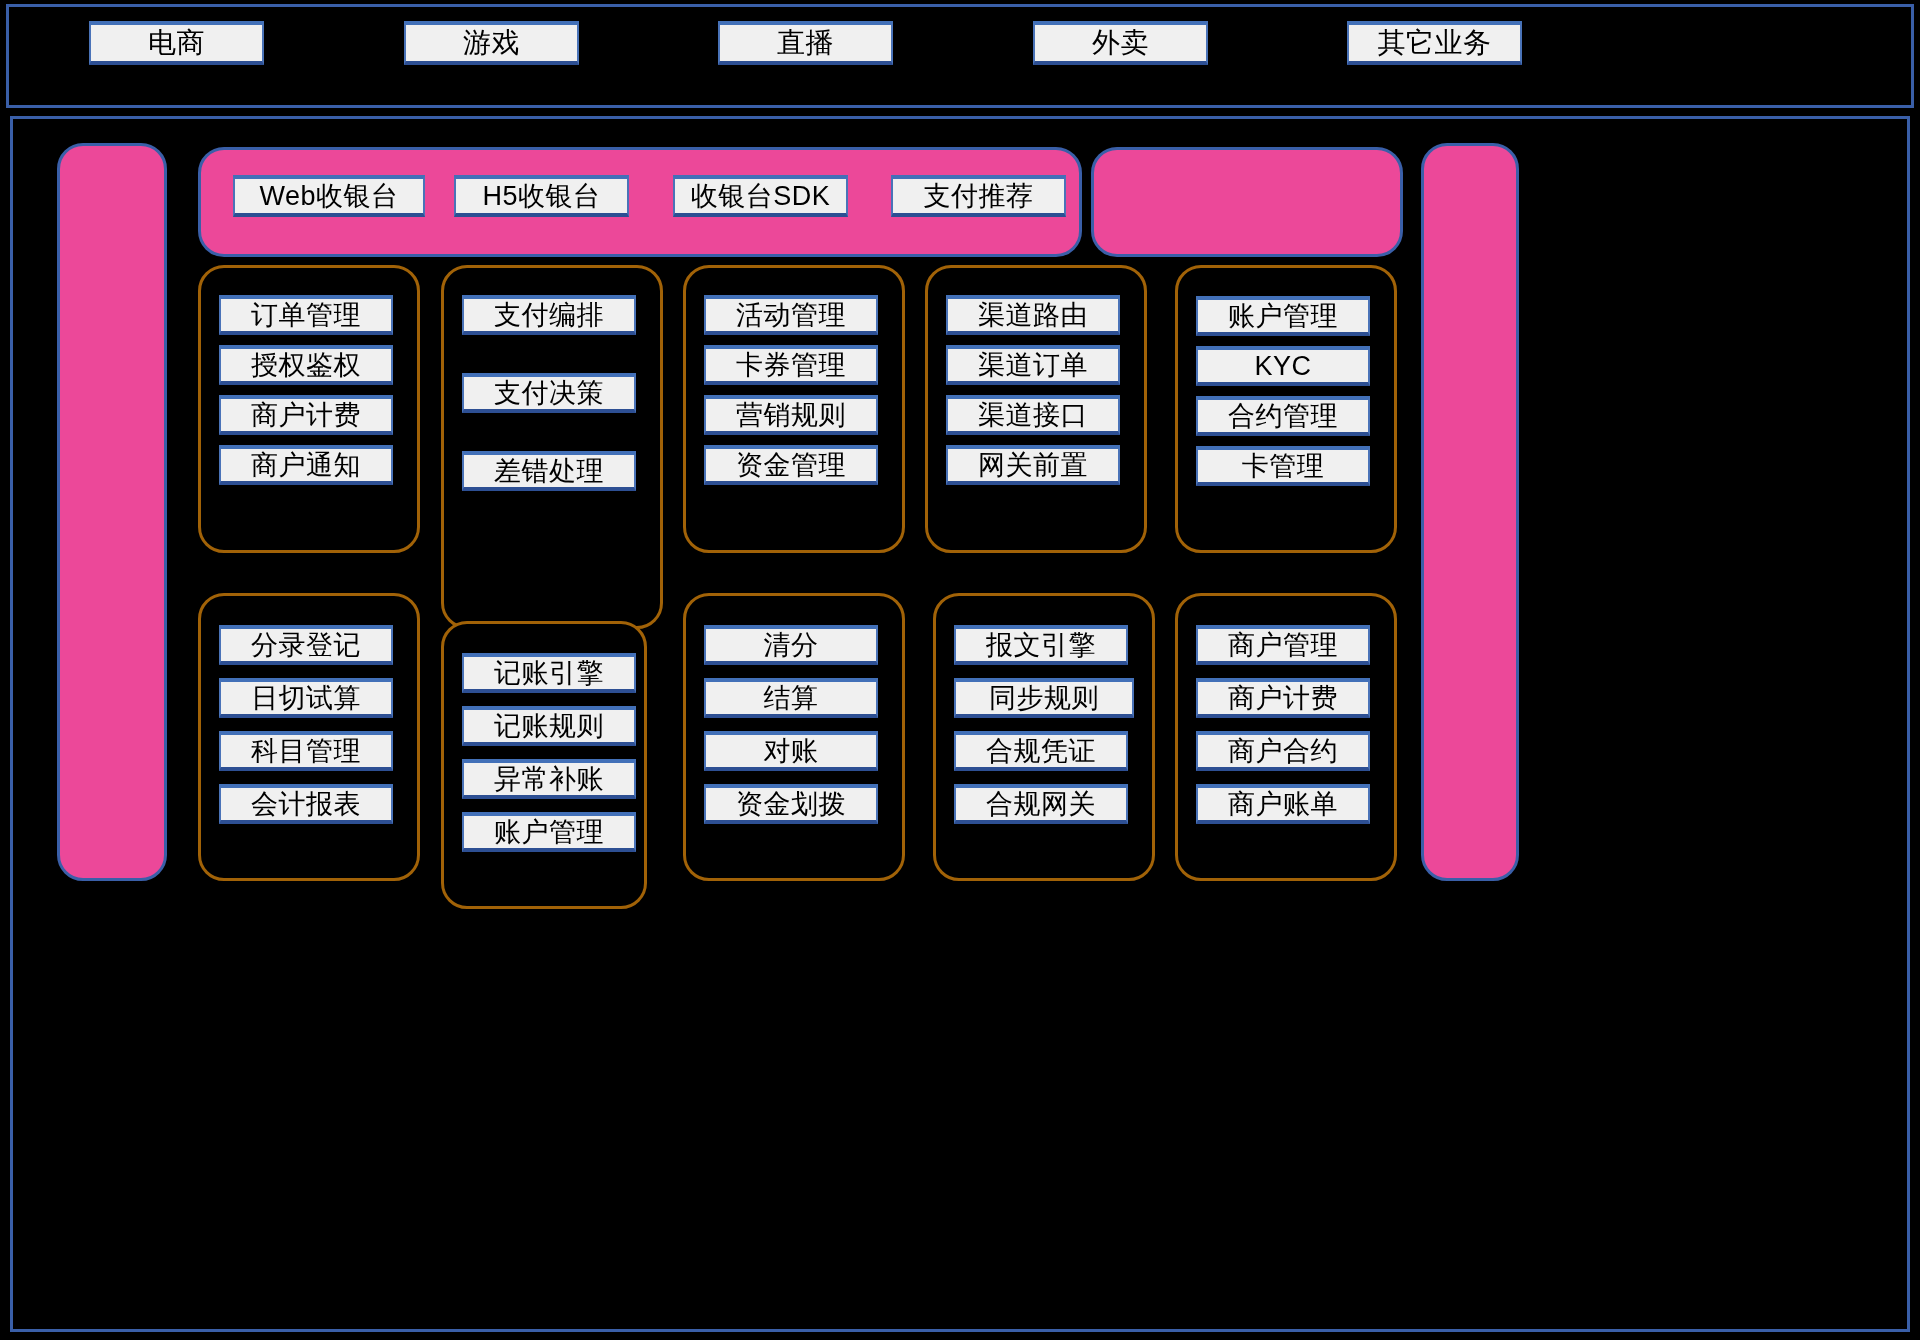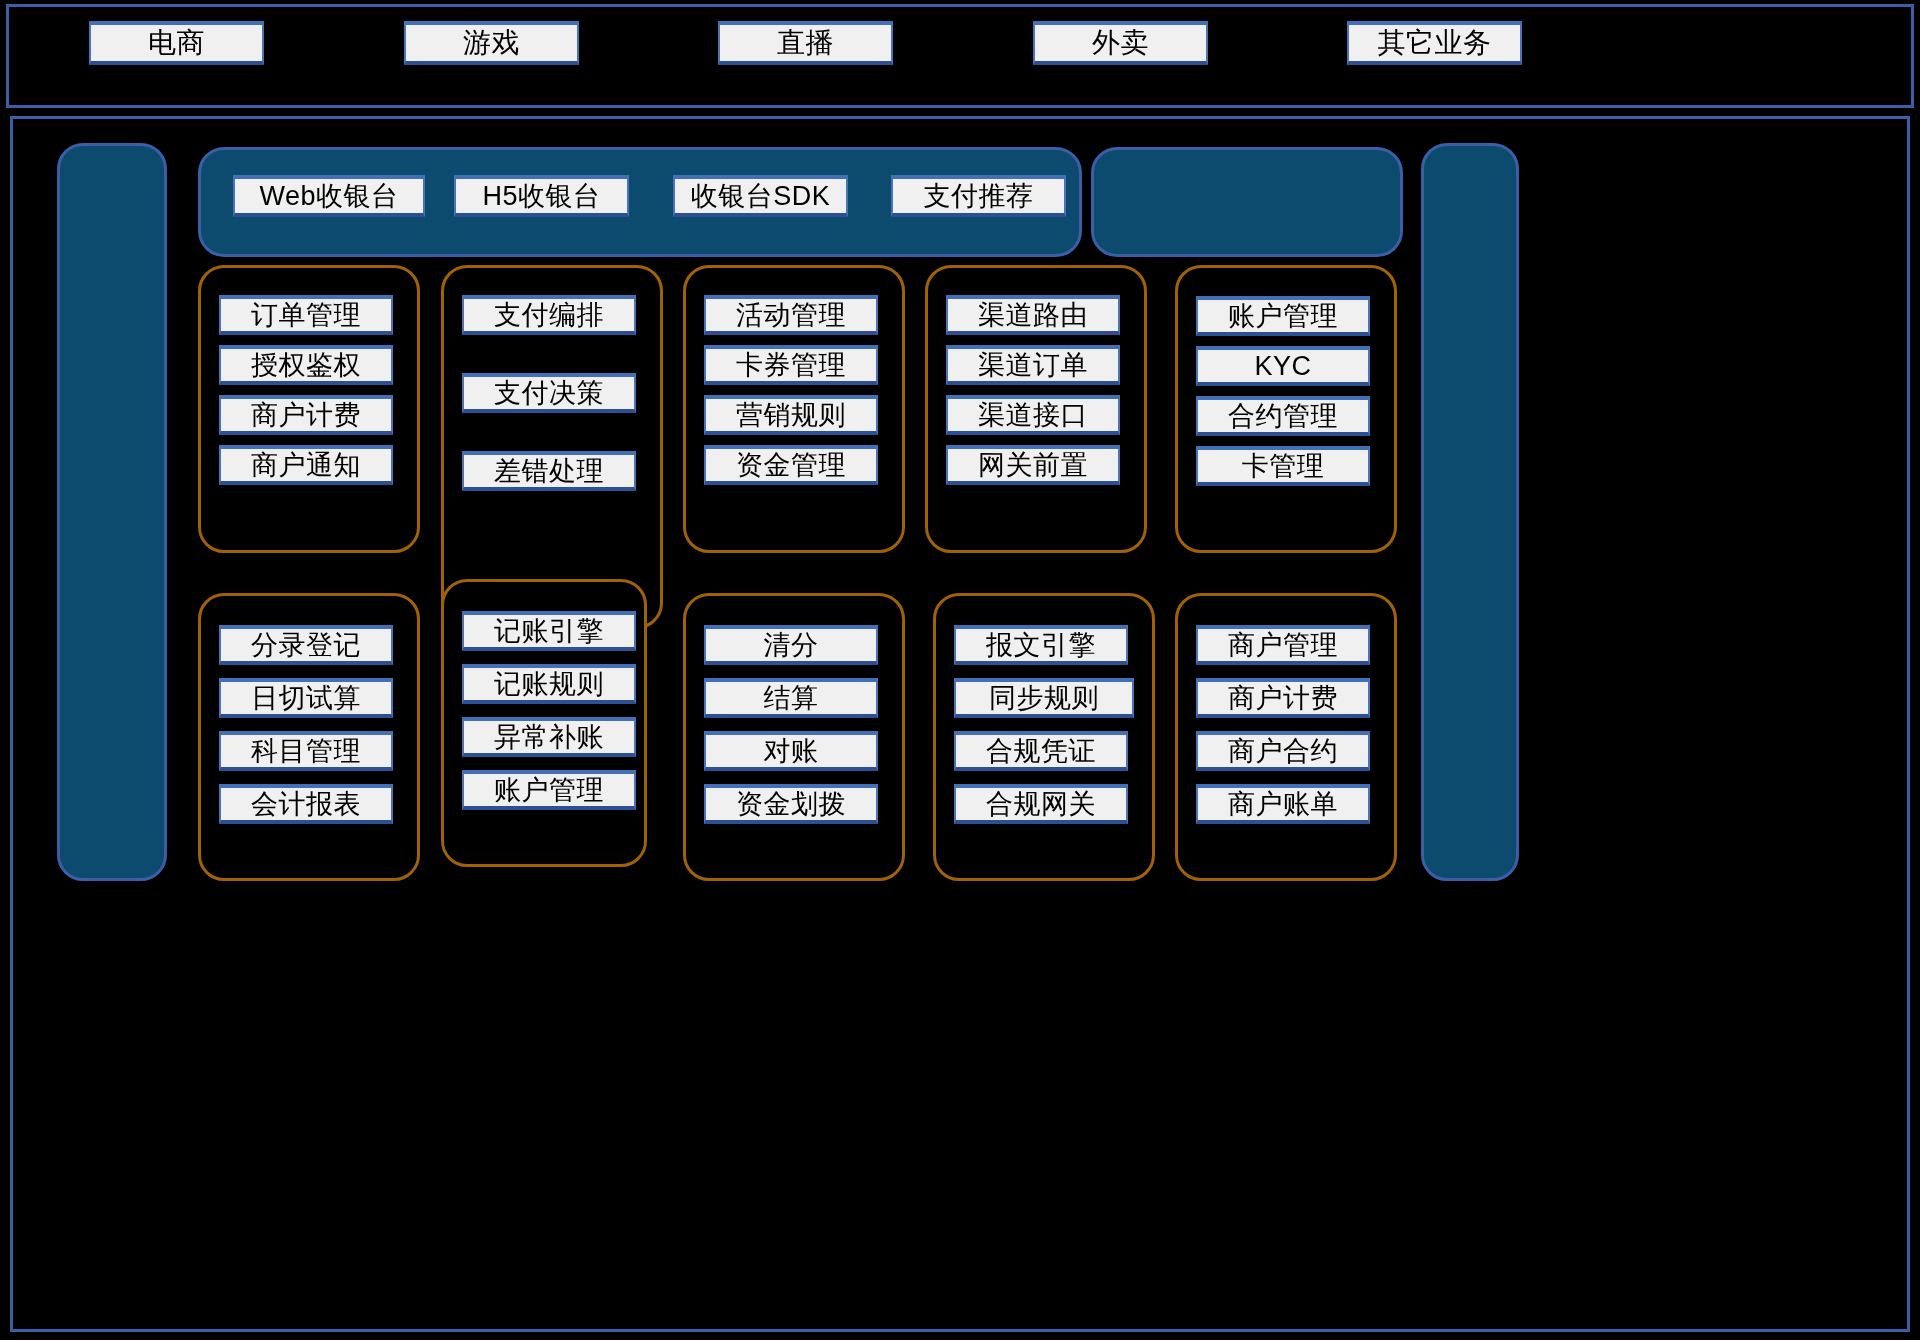--- a/index.html
+++ b/index.html
@@ -55,21 +55,21 @@
     top: 116px;
     width: 1900px;
     height: 1216px;
   }
 
   
   .group {
     position: absolute;
     border: 3px solid #3a5fa8;
     border-radius: 26px;
-    background: #0c4a6e;
+    background: #ec4899;
     box-sizing: border-box;
   }
 
   
   #business-row {
     position: absolute;
     left: 12px;
     top: 14px;
     width: 100%;
     height: 44px;
@@ -200,21 +200,21 @@
         <div class="chip" style="left: 18px; width: 174px; top: 78px;">KYC</div>
         <div class="chip" style="left: 18px; width: 174px; top: 128px;">合约管理</div>
         <div class="chip" style="left: 18px; width: 174px; top: 178px;">卡管理</div>
       </div>
       <div class="card" style="left: 185px; top: 474px; width: 222px; height: 288px;">
         <div class="chip" style="left: 18px; width: 174px; top: 29px;">分录登记</div>
         <div class="chip" style="left: 18px; width: 174px; top: 82px;">日切试算</div>
         <div class="chip" style="left: 18px; width: 174px; top: 135px;">科目管理</div>
         <div class="chip" style="left: 18px; width: 174px; top: 188px;">会计报表</div>
       </div>
-      <div class="card" style="left: 428px; top: 460px; width: 206px; height: 288px;">
+      <div class="card" style="left: 428px; top: 502px; width: 206px; height: 288px;">
         <div class="chip" style="left: 18px; width: 174px; top: 29px;">记账引擎</div>
         <div class="chip" style="left: 18px; width: 174px; top: 82px;">记账规则</div>
         <div class="chip" style="left: 18px; width: 174px; top: 135px;">异常补账</div>
         <div class="chip" style="left: 18px; width: 174px; top: 188px;">账户管理</div>
       </div>
       <div class="card" style="left: 670px; top: 474px; width: 222px; height: 288px;">
         <div class="chip" style="left: 18px; width: 174px; top: 29px;">清分</div>
         <div class="chip" style="left: 18px; width: 174px; top: 82px;">结算</div>
         <div class="chip" style="left: 18px; width: 174px; top: 135px;">对账</div>
         <div class="chip" style="left: 18px; width: 174px; top: 188px;">资金划拨</div>

